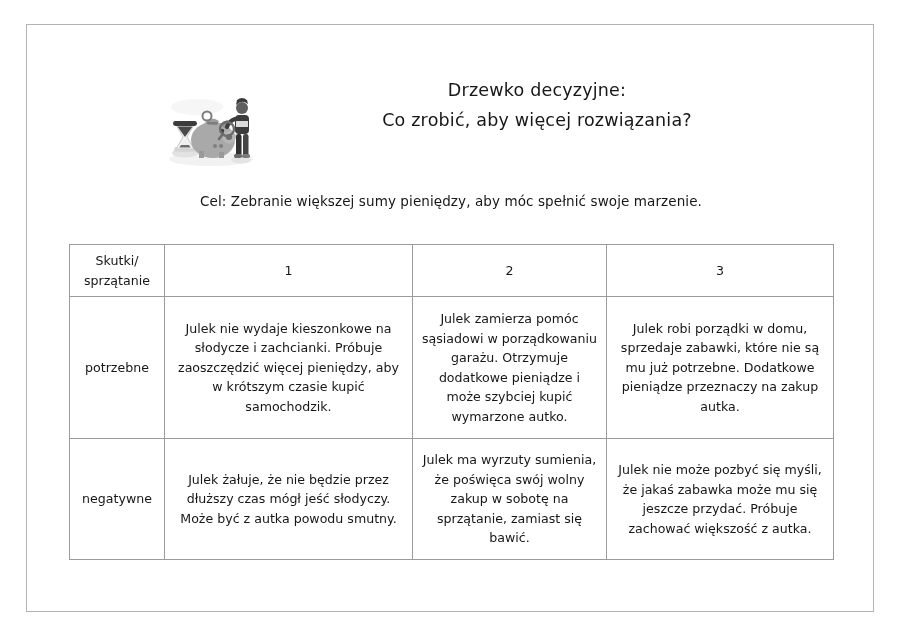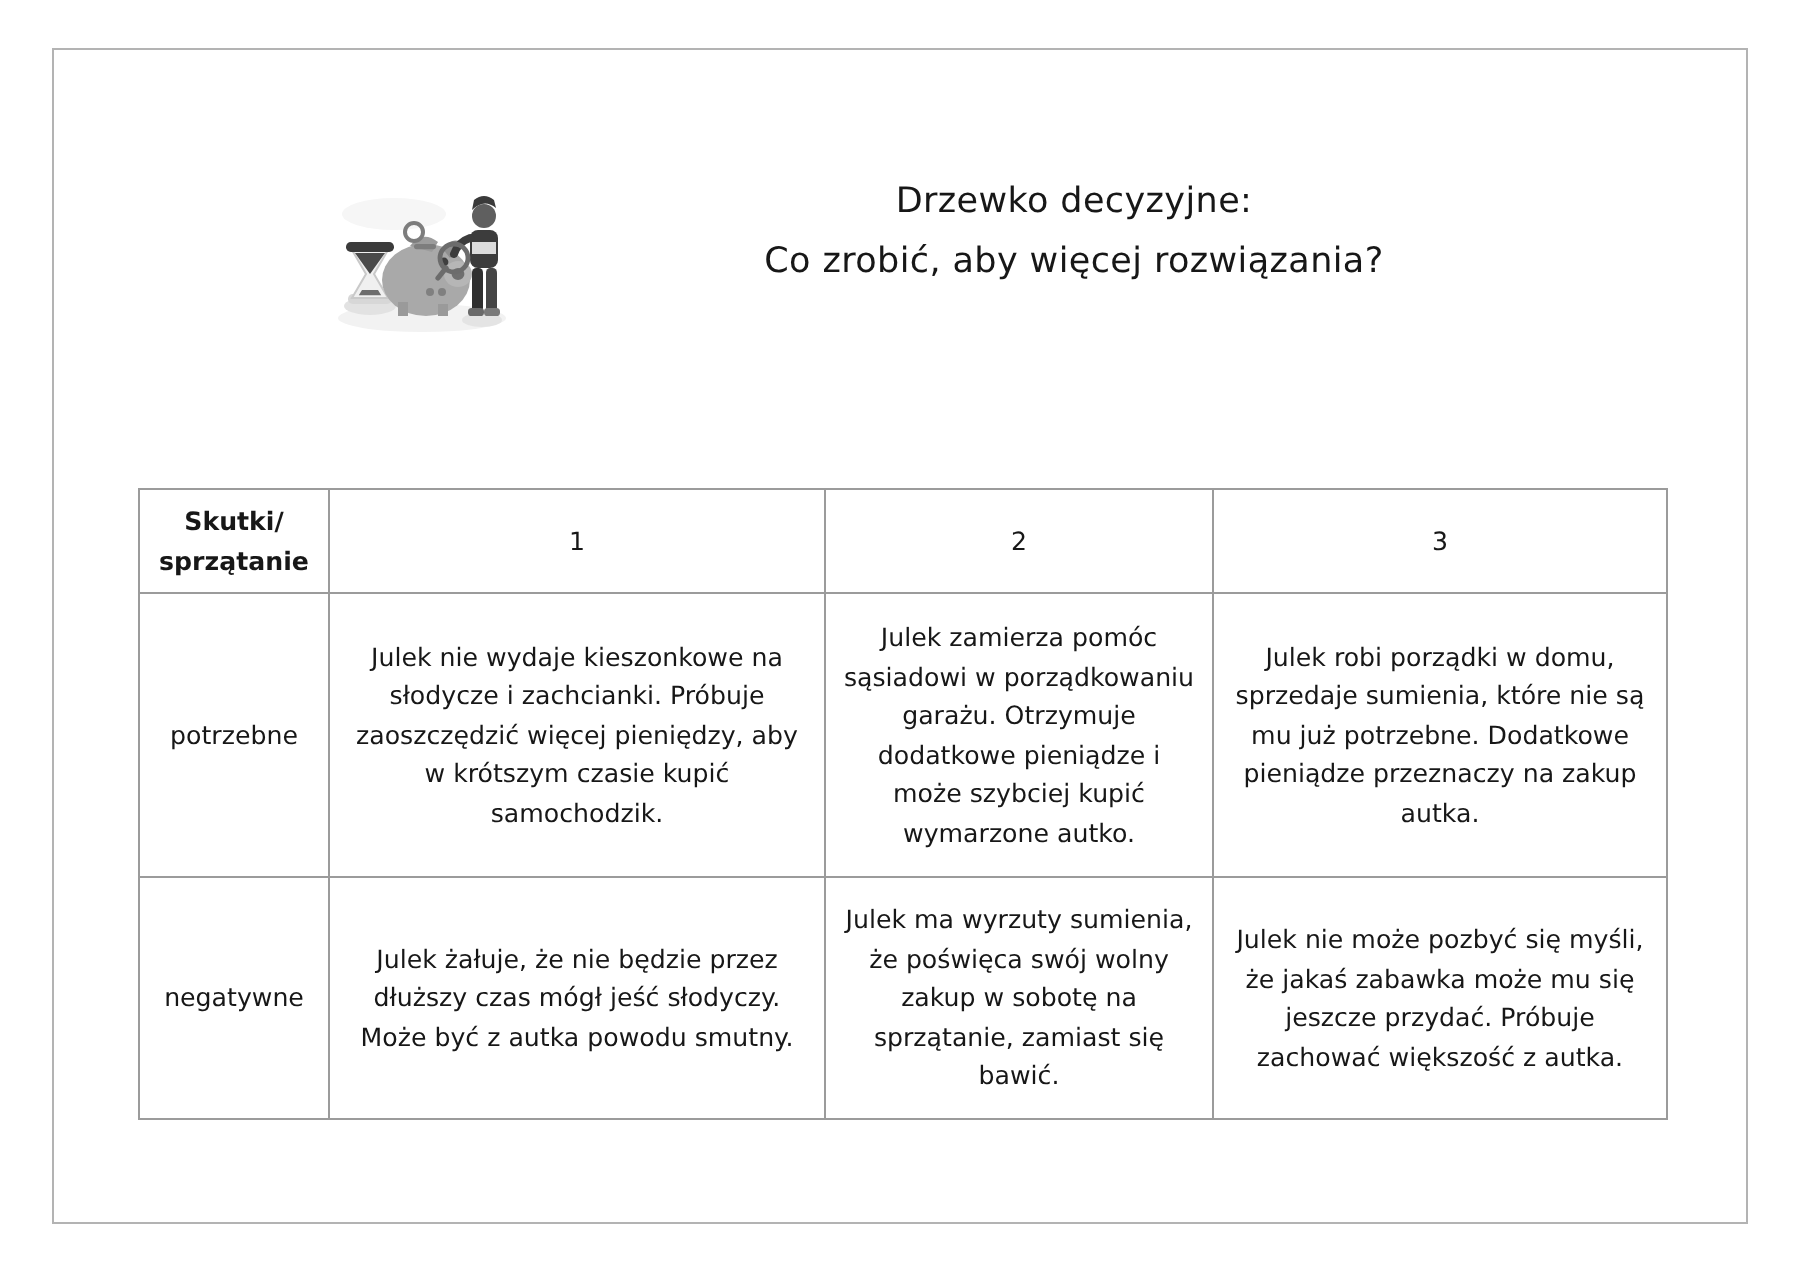--- a/index.html
+++ b/index.html
@@ -44,21 +44,20 @@
     width: 96px;
     height: 84px;
   }
 
   #title-block {
     position: absolute;
     left: 250px;
     top: 50px;
     width: 520px;
     text-align: center;
-    margin-top: 11px;
   }
   .title-line {
     font-size: 17.5px;
     line-height: 30px;
     letter-spacing: 0.2px;
     color: #171717;
     white-space: nowrap;
   }
 
   
@@ -96,21 +95,21 @@
   .col-one    { width: 248px; }
   .col-two    { width: 194px; }
   .col-three  { width: 227px; }
 
   .head-cell {
     height: 52px;
     font-size: 13px;
     line-height: 19px;
   }
   .head-num { font-size: 14px; }
-  .head-label span { display: block; font-weight: bold; }
+  .head-label span { display: block; }
 
   .row-pos td { height: 142px; }
   .row-neg td { height: 121px; }
 
   .axis-label { font-size: 12.6px; }
 
   .cell-text { display: block; }
 </style>
 </head>
 <body>
@@ -166,20 +165,21 @@
         </g>
       </svg>
     </div>
 
     <div id="title-block">
       <div class="title-line">Drzewko decyzyjne:</div>
       <div class="title-line">Co zrobić, aby więcej rozwiązania?</div>
     </div>
   </div>
 
+  <div id="goal-line">Cel: Zebranie większej sumy pieniędzy, aby móc spełnić swoje marzenie.</div>
 
   <table id="decision-table">
     <colgroup>
       <col class="col-label">
       <col class="col-one">
       <col class="col-two">
       <col class="col-three">
     </colgroup>
     <tbody>
       <tr>
@@ -194,21 +194,21 @@
 
       <tr class="row-pos">
         <td class="axis-label">potrzebne</td>
         <td>
             <span class="cell-text">Julek nie wydaje kieszonkowe na słodycze i zachcianki. Próbuje zaoszczędzić więcej pieniędzy, aby w krótszym czasie kupić samochodzik.</span>
           </td>
         <td>
             <span class="cell-text">Julek zamierza pomóc sąsiadowi w porządkowaniu garażu. Otrzymuje dodatkowe pieniądze i może szybciej kupić wymarzone autko.</span>
           </td>
         <td>
-            <span class="cell-text">Julek robi porządki w domu, sprzedaje sumienia, które nie są mu już potrzebne. Dodatkowe pieniądze przeznaczy na zakup autka.</span>
+            <span class="cell-text">Julek robi porządki w domu, sprzedaje zabawki, które nie są mu już potrzebne. Dodatkowe pieniądze przeznaczy na zakup autka.</span>
           </td>
       </tr>
 
       <tr class="row-neg">
         <td class="axis-label">negatywne</td>
         <td>
             <span class="cell-text">Julek żałuje, że nie będzie przez dłuższy czas mógł jeść słodyczy. Może być z autka powodu smutny.</span>
           </td>
         <td>
             <span class="cell-text">Julek ma wyrzuty sumienia, że poświęca swój wolny zakup w sobotę na sprzątanie, zamiast się bawić.</span>

